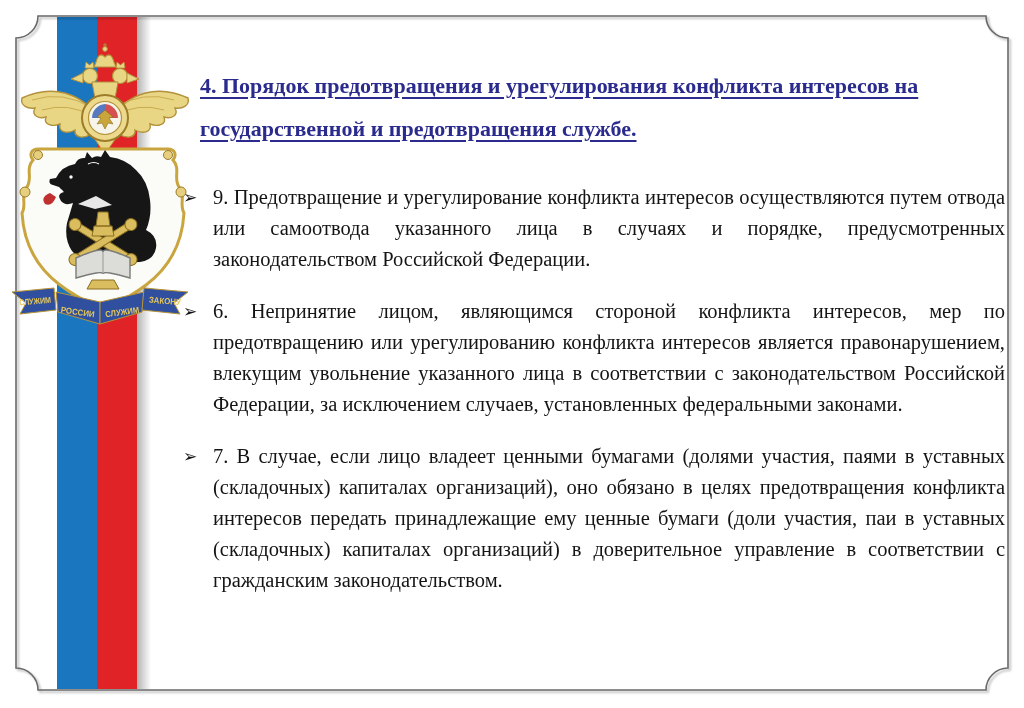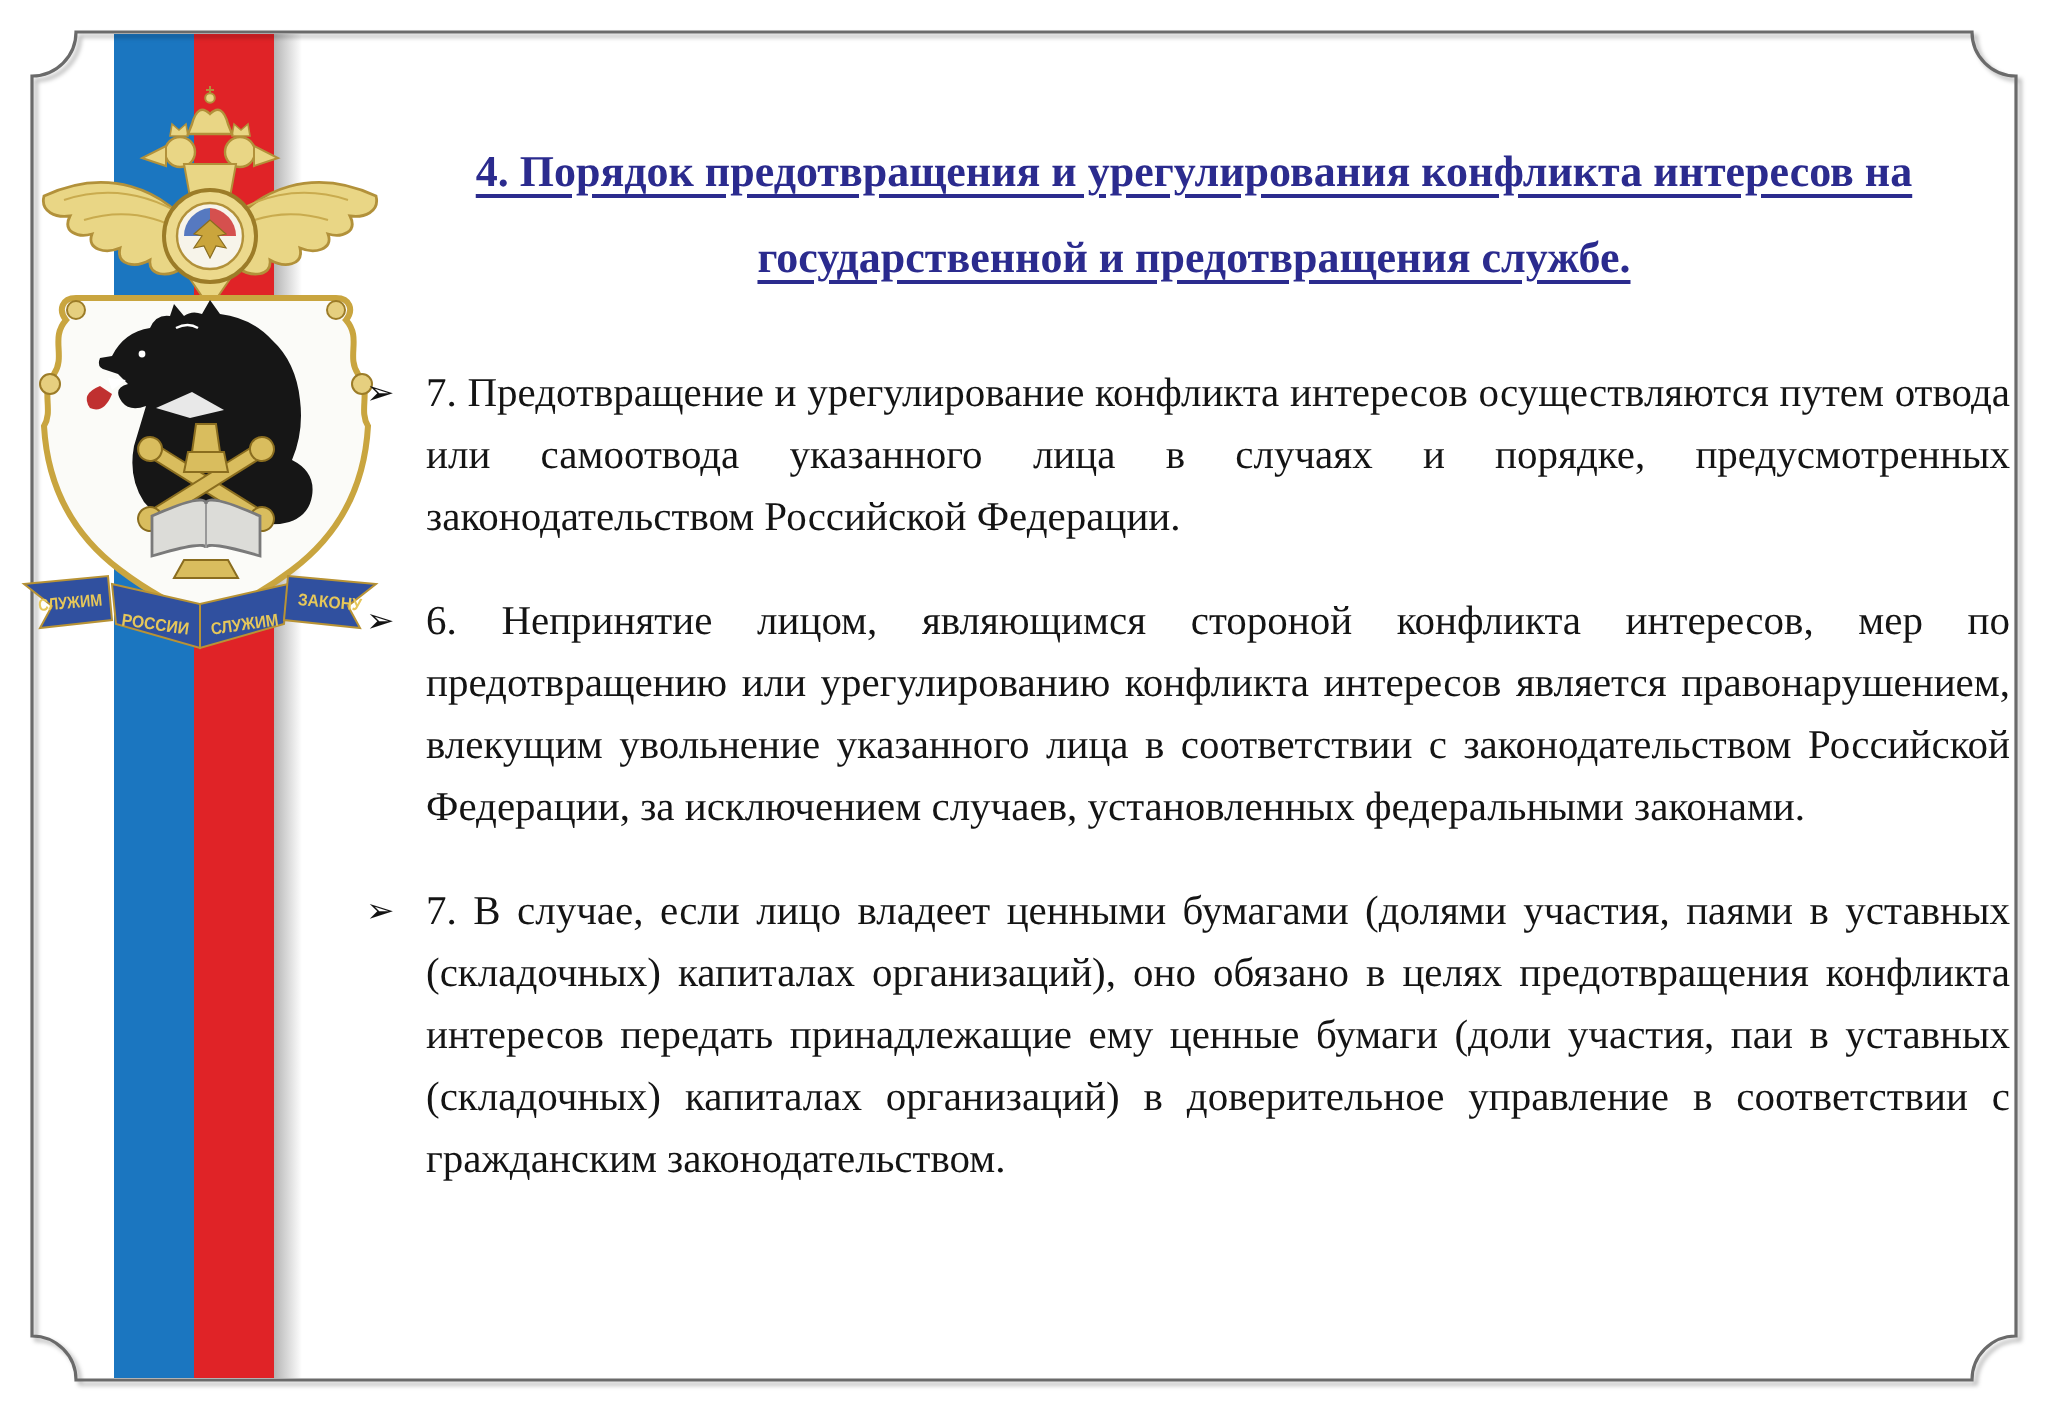--- a/index.html
+++ b/index.html
@@ -15,22 +15,22 @@
   .stripe .band{height:100%;}
   .band-white{width:40px;background:#ffffff;}
   .band-blue{width:40px;background:#1b76c0;}
   .band-red{width:40px;background:#e02327;}
   .band-shadow{width:14px;background:linear-gradient(to right, rgba(90,90,90,.45), rgba(90,90,90,0));}
 
   
   .emblem{position:absolute;left:8px;top:42px;width:190px;height:296px;z-index:4;}
 
   
-  .title{position:absolute;left:186px;top:64px;width:822px;z-index:5;
-         text-align:center;color:#2b2b8e;font-weight:bold;font-size:22px;
+  .title{position:absolute;left:200px;top:64px;width:822px;z-index:5;
+         text-align:left;color:#2b2b8e;font-weight:bold;font-size:22px;
          line-height:43px;}
   .title .tline{text-decoration:underline;text-underline-offset:4px;}
 
   
   .content{position:absolute;left:183px;top:182px;width:822px;z-index:5;}
   .bullet{display:flex;margin-bottom:21px;}
   .bullet .marker{flex:0 0 30px;width:30px;font-family:"DejaVu Sans", sans-serif;
                   font-size:17px;color:#111;line-height:31px;}
   .bullet .btext{flex:1;font-size:20.5px;line-height:31px;color:#141414;
                  text-align:justify;}
@@ -129,21 +129,21 @@
   </svg>
 
   <div class="title">
     <div class="tline">4. Порядок предотвращения и урегулирования конфликта интересов на</div>
     <div class="tline">государственной и предотвращения службе.</div>
   </div>
 
   <div class="content">
     <div class="bullet">
       <span class="marker">➢</span>
-      <div class="btext">7. Предотвращение и урегулирование конфликта интересов осуществляются путем отвода или самоотвода указанного лица в случаях и порядке, предусмотренных законодательством Российской Федерации.</div>
+      <div class="btext">9. Предотвращение и урегулирование конфликта интересов осуществляются путем отвода или самоотвода указанного лица в случаях и порядке, предусмотренных законодательством Российской Федерации.</div>
     </div>
     <div class="bullet">
       <span class="marker">➢</span>
       <div class="btext">6. Непринятие лицом, являющимся стороной конфликта интересов, мер по предотвращению или урегулированию конфликта интересов является правонарушением, влекущим увольнение указанного лица в соответствии с законодательством Российской Федерации, за исключением случаев, установленных федеральными законами.</div>
     </div>
     <div class="bullet">
       <span class="marker">➢</span>
       <div class="btext">7. В случае, если лицо владеет ценными бумагами (долями участия, паями в уставных (складочных) капиталах организаций), оно обязано в целях предотвращения конфликта интересов передать принадлежащие ему ценные бумаги (доли участия, паи в уставных (складочных) капиталах организаций) в доверительное управление в соответствии с гражданским законодательством.</div>
     </div>
   </div>

